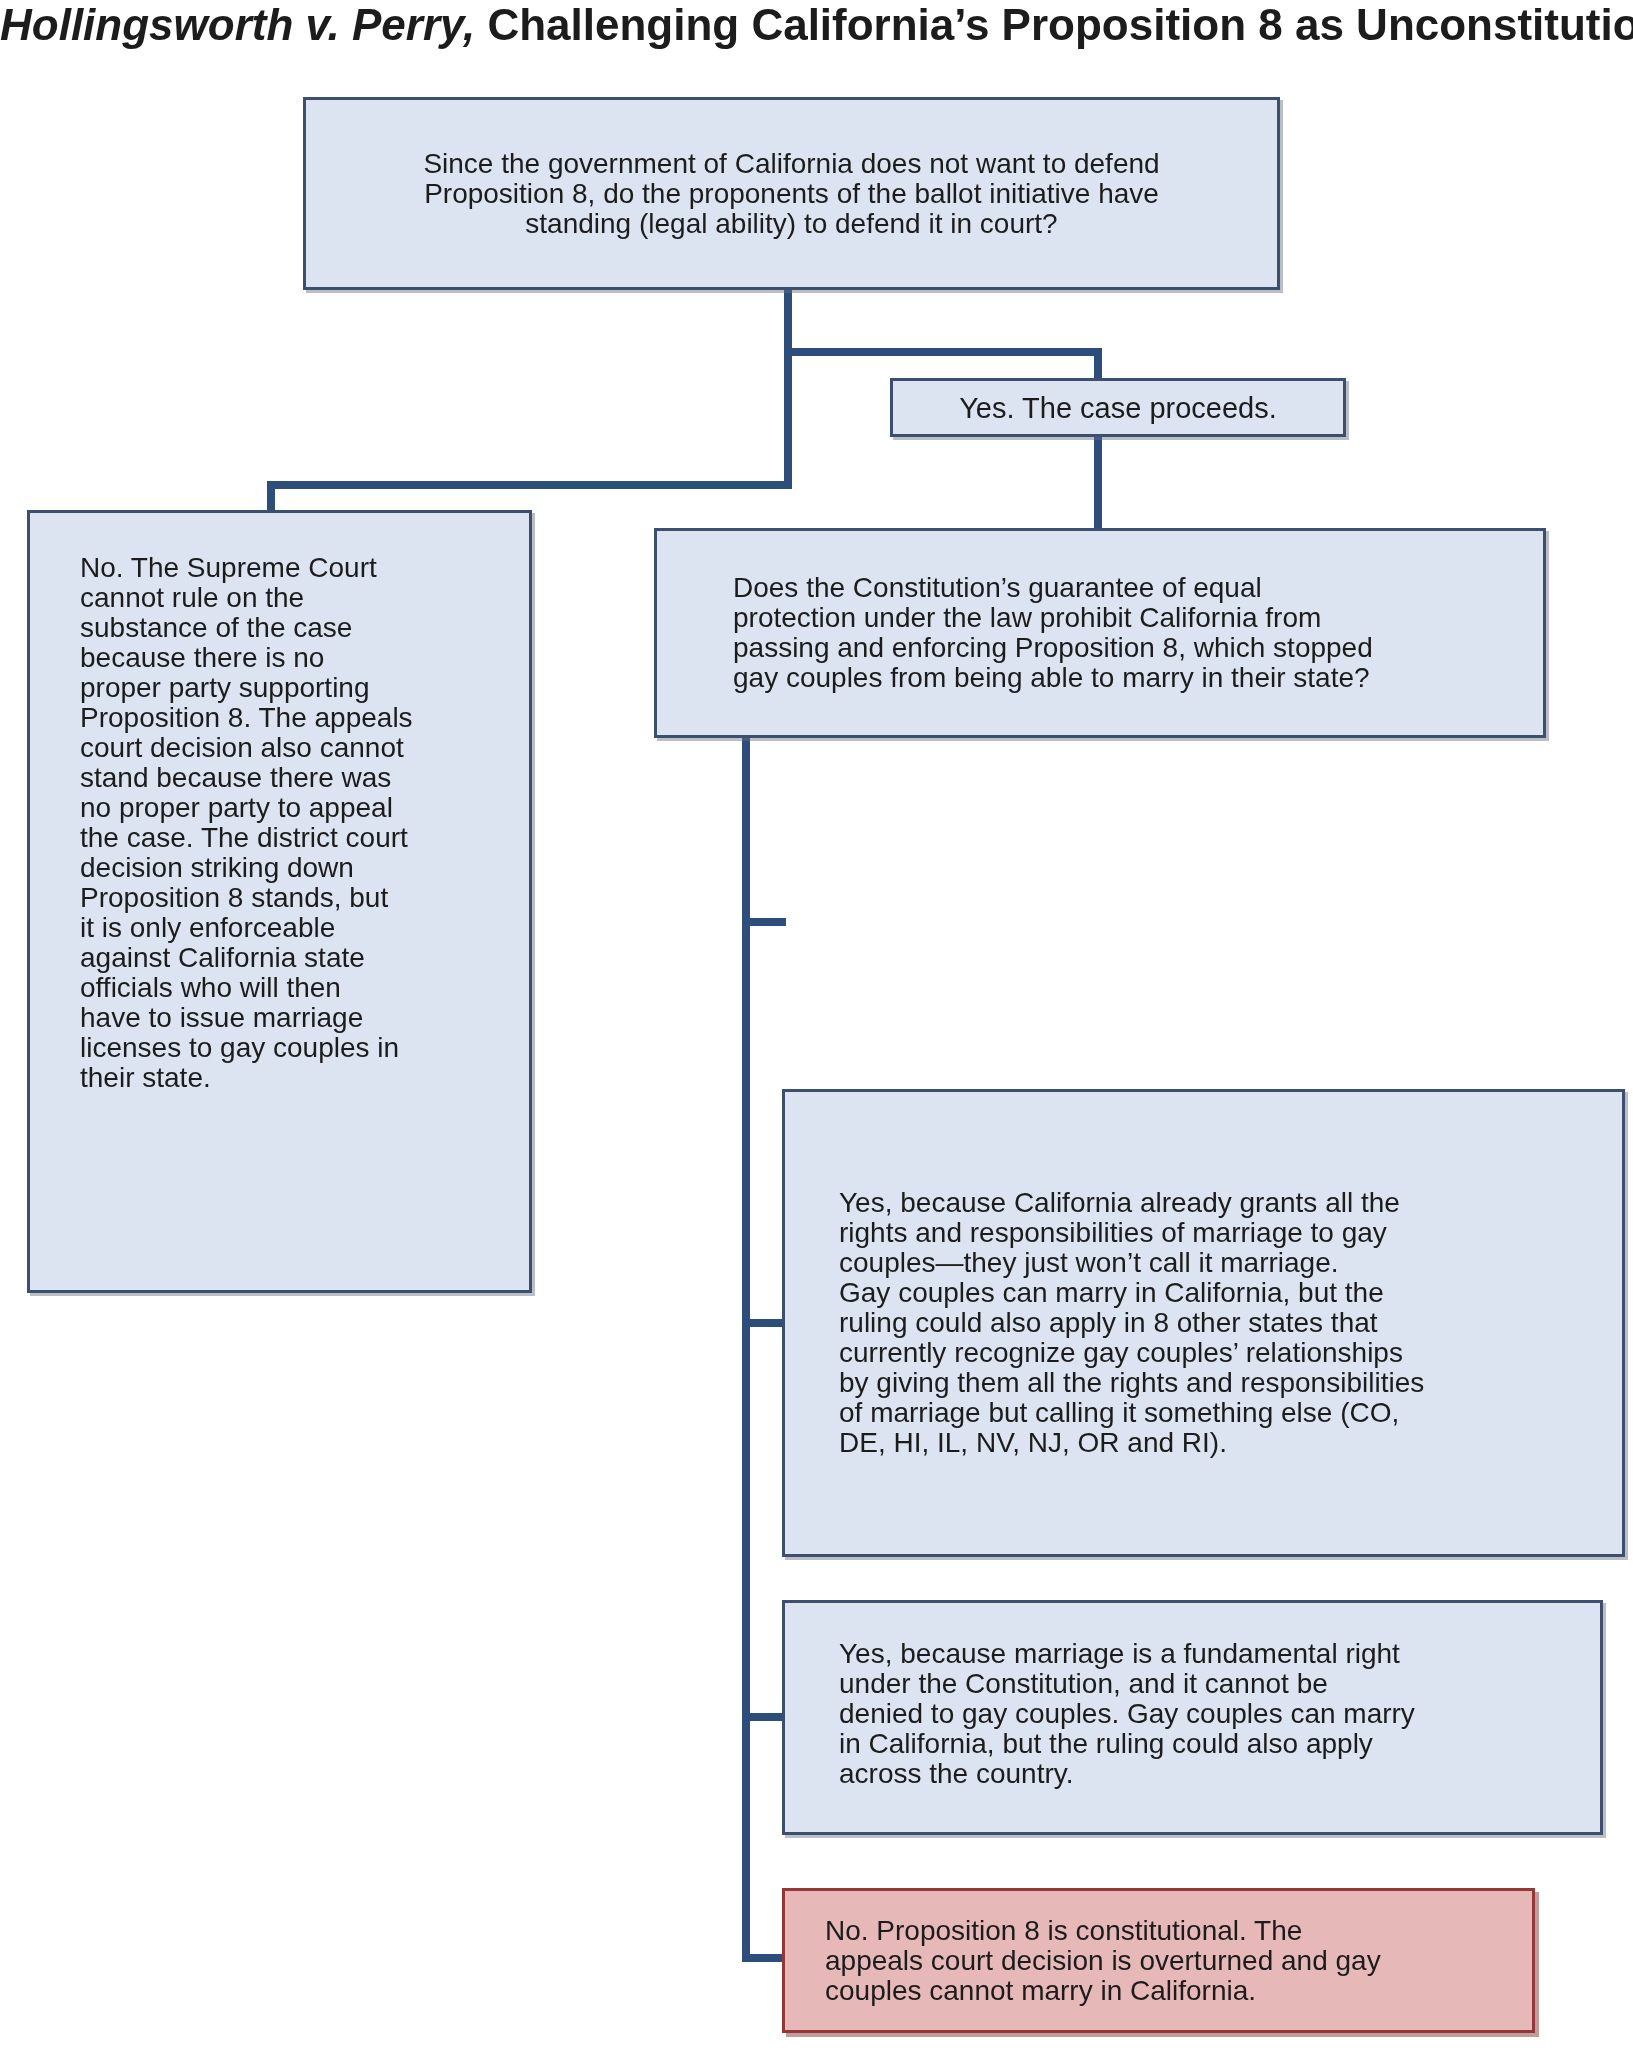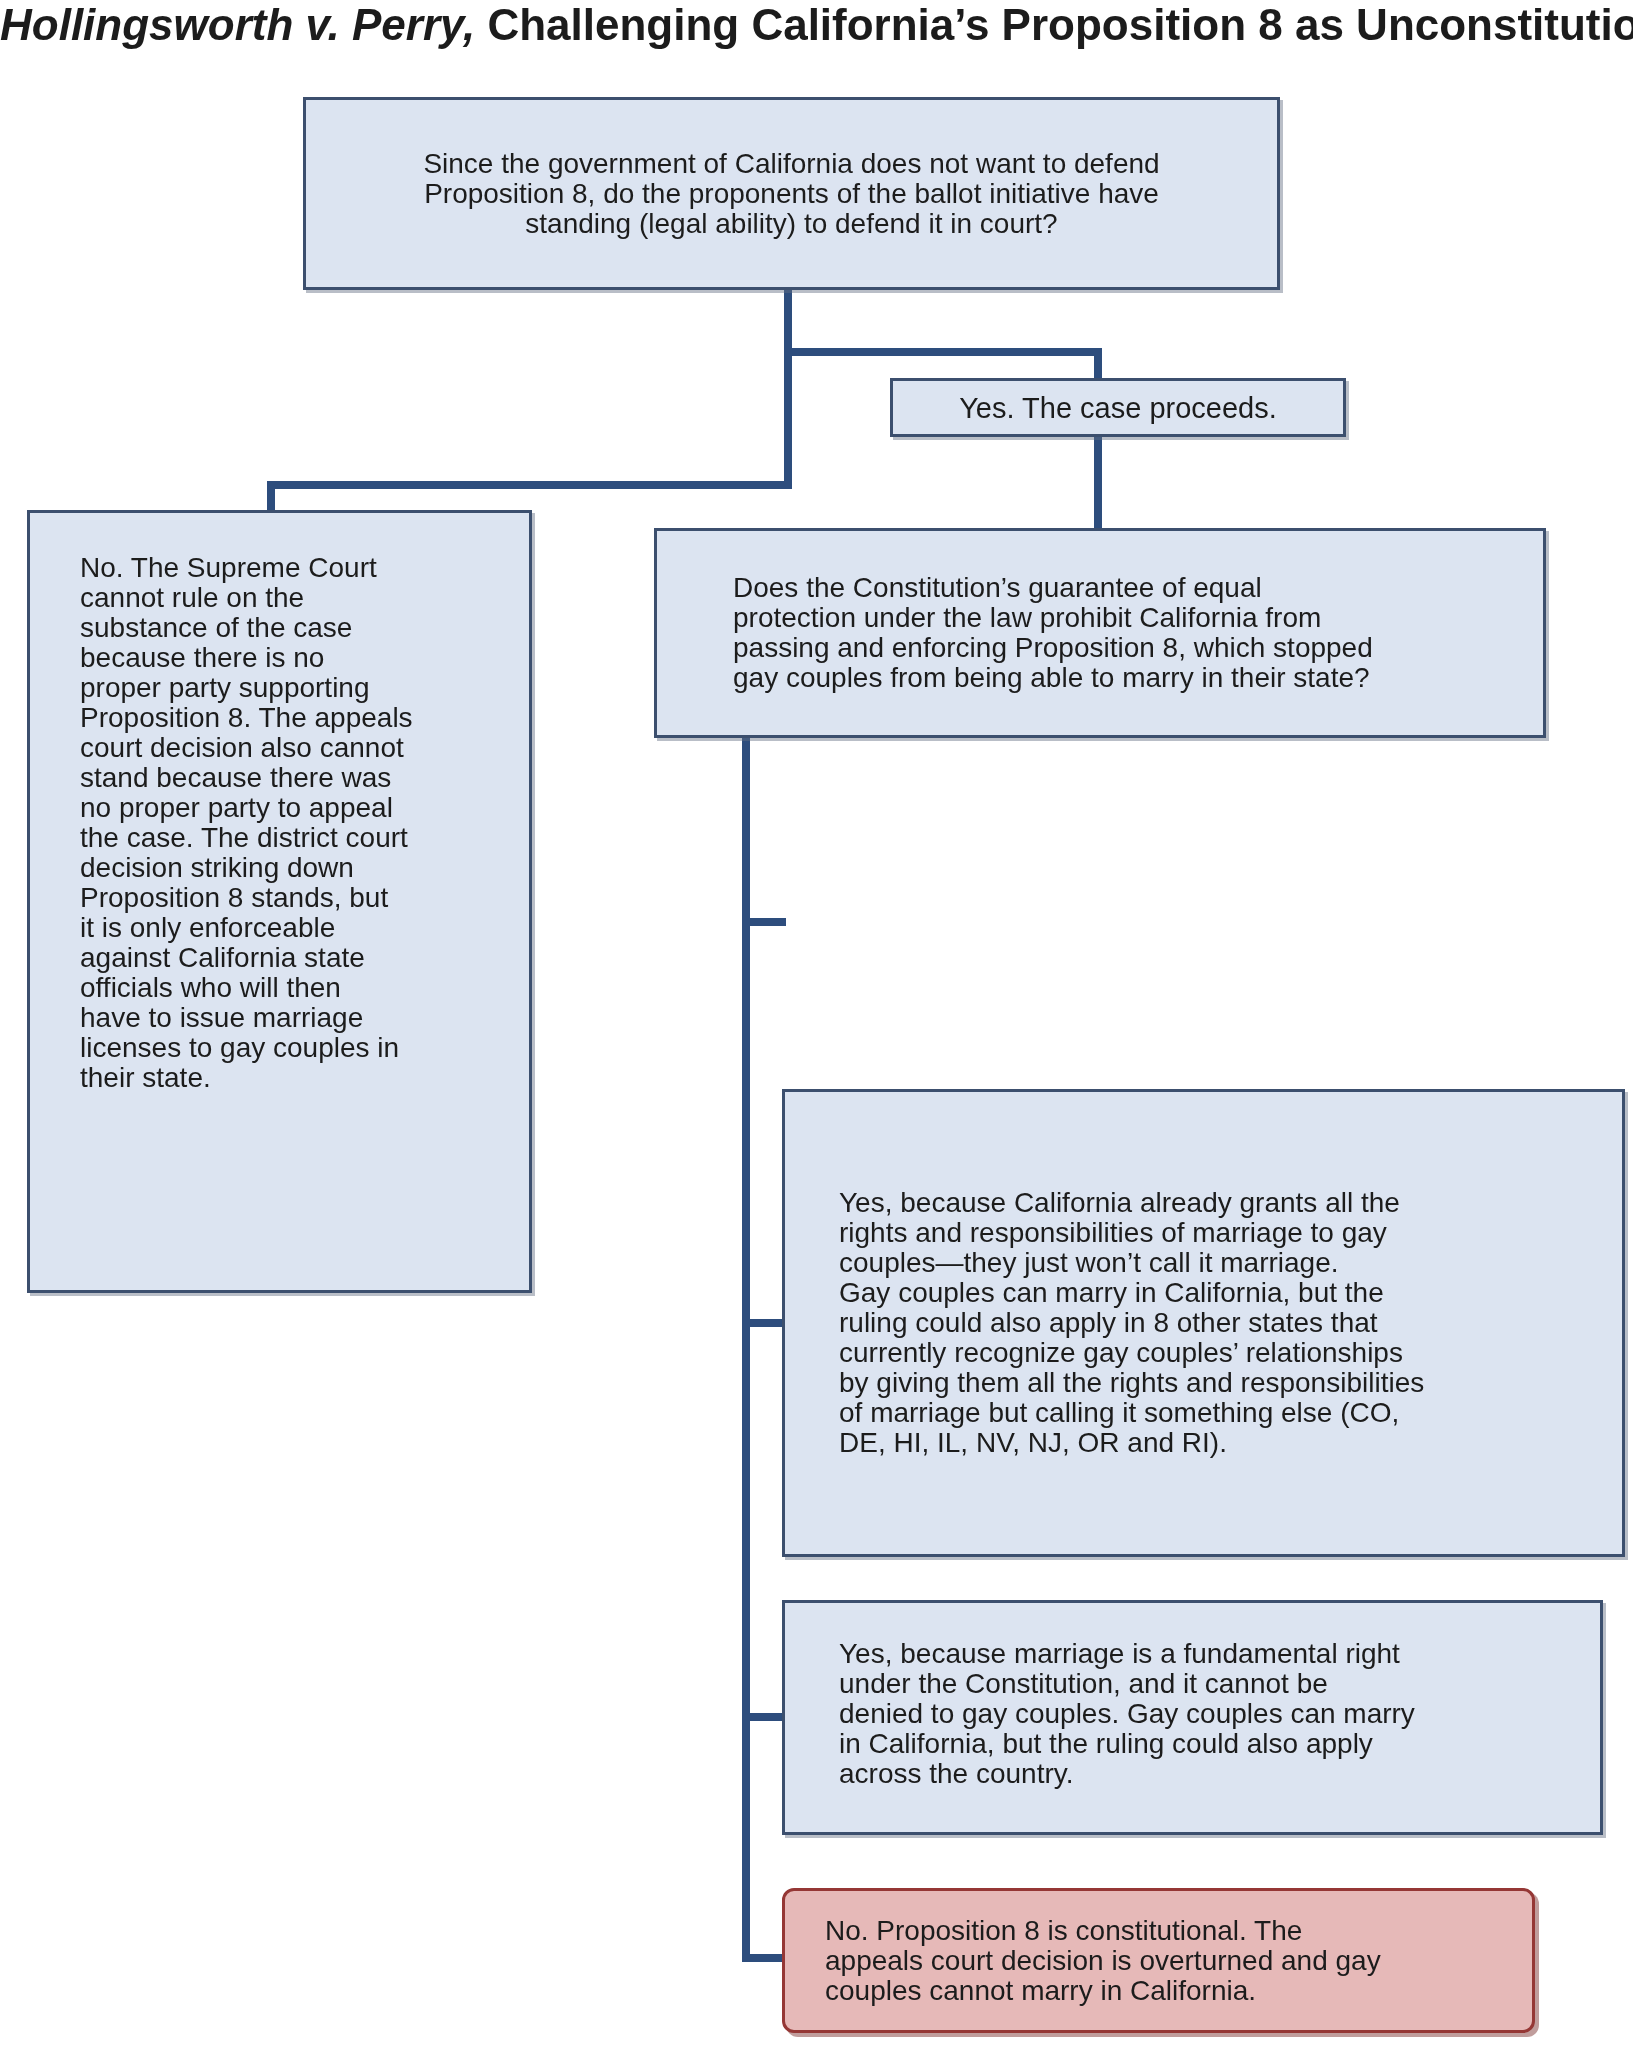--- a/index.html
+++ b/index.html
@@ -43,21 +43,20 @@
   #yes-proceeds{left:890px;top:378px;width:456px;height:59px;font-size:29px;}
   #no-standing{left:19px;top:510px;width:505px;height:783px;justify-content:flex-start;padding:40px 18px 0 50px;margin-left:8px;}
   #q2{left:654px;top:528px;width:892px;height:210px;padding:0 22px 0 76px;}
   #a1{left:782px;top:788px;width:821px;height:269px;padding:0 20px 0 54px;}
   #a2{left:782px;top:1089px;width:843px;height:468px;padding:0 20px 0 54px;}
   #a3{left:782px;top:1600px;width:821px;height:235px;padding:0 20px 8px 54px;}
   #a4{
     left:782px;top:1888px;width:753px;height:145px;padding:0 20px 0 40px;
     background:var(--no-fill);border-color:var(--no-border);
     box-shadow:4px 4px 0 rgba(130,60,58,0.5);
-    border-radius:12px;
   }
   
   #c-v1{left:784px;top:288px;width:8px;height:201px;}
   #c-h-right{left:784px;top:348px;width:318px;height:8px;}
   #c-v-right{left:1094px;top:348px;width:8px;height:182px;}
   #c-h-left{left:267px;top:481px;width:525px;height:8px;}
   #c-v-left{left:267px;top:481px;width:8px;height:32px;}
   #c-spine{left:742px;top:736px;width:8px;height:1226px;}
   #c-stub1{left:742px;top:918px;width:44px;height:8px;}
   #c-stub2{left:742px;top:1319px;width:44px;height:8px;}

